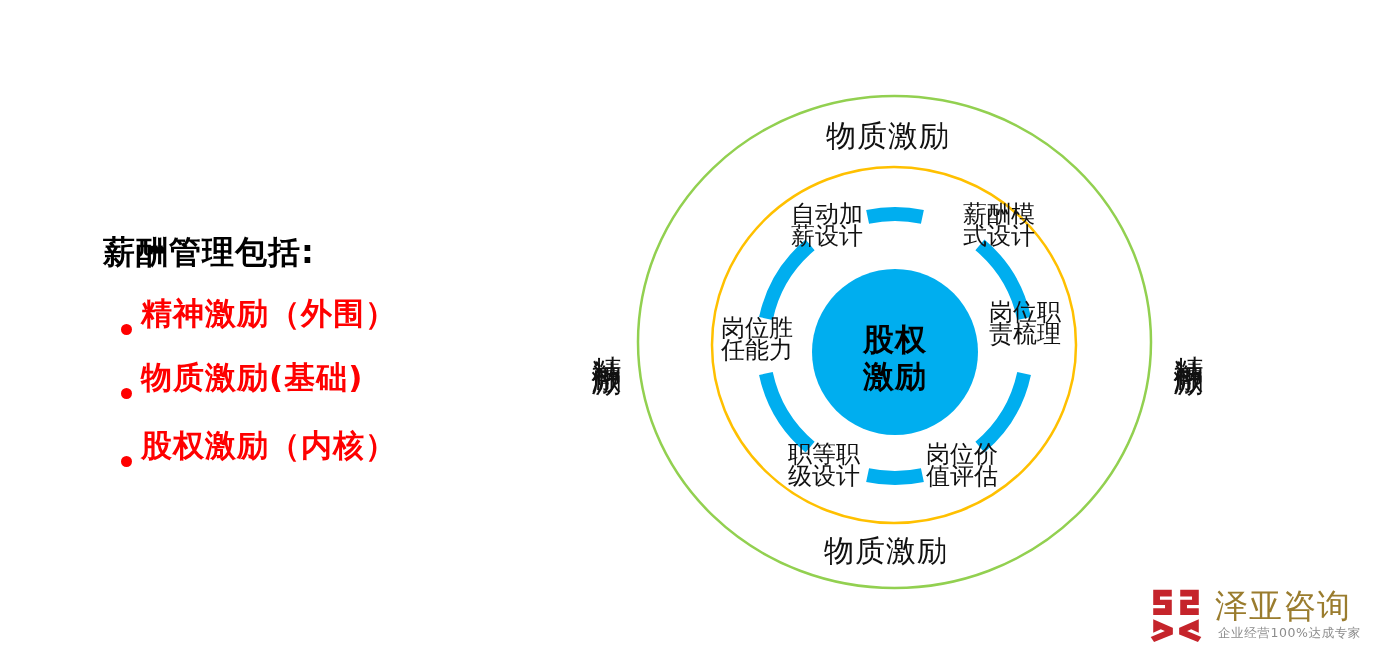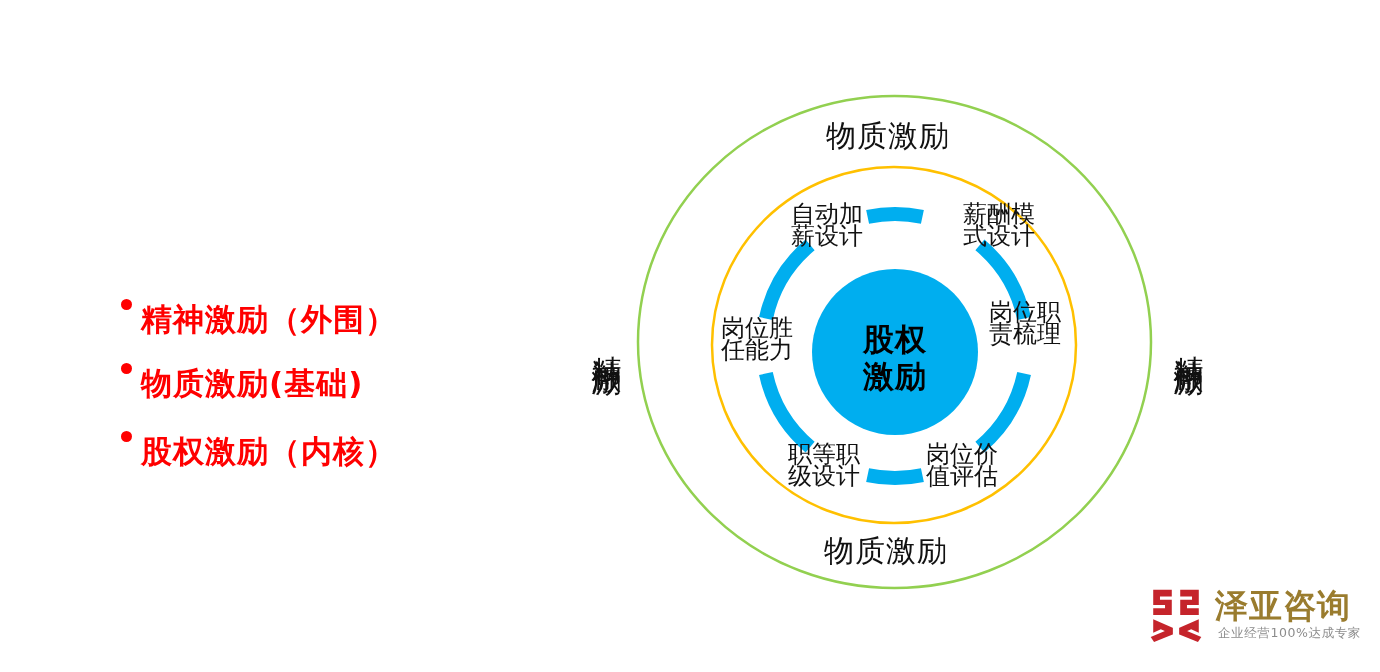--- a/index.html
+++ b/index.html
@@ -14,21 +14,21 @@
   .diagram-svg { position: absolute; left: 0; top: 0; width: 1380px; height: 672px; }
 
   
   .panel-title {
     position: absolute; left: 103px; top: 231px;
     font-size: 32px; font-weight: 700; color: #000000;
     letter-spacing: 1px; white-space: nowrap;
   }
   .bullet-row {
     position: absolute; left: 121px;
-    display: flex; align-items: flex-start;
+    display: flex; align-items: flex-end;
     height: 36px;
   }
   .bullet-dot {
     width: 11px; height: 11px; border-radius: 50%;
     background: #ff0000; margin-right: 9px; flex: 0 0 auto;
   }
   .bullet-label {
     font-size: 31px; font-weight: 700; color: #ff0000;
     letter-spacing: 1px; white-space: nowrap;
   }
@@ -49,21 +49,21 @@
   }
   .center-label {
     font-size: 31px; line-height: 37px; font-weight: 700; color: #000000;
     letter-spacing: 1px;
   }
 
   
   .logo-mark { position: absolute; left: 1149px; top: 585px; width: 54px; height: 60px; }
   .logo-wordmark {
     position: absolute; left: 1215px; top: 584px;
-    font-size: 33px; font-weight: 700; color: #9a7c2e;
+    font-size: 33px; font-weight: 400; color: #9a7c2e;
     letter-spacing: 1px; white-space: nowrap;
   }
   .logo-tagline {
     position: absolute; left: 1218px; top: 625px;
     font-size: 12.5px; font-weight: 500; color: #8c8c8c;
     letter-spacing: 0.6px; white-space: nowrap;
   }
 </style>
 </head>
 <body>
@@ -81,20 +81,21 @@
       <path d="M 810.1 244.9 A 132 132 0 0 0 765.9 318.5"></path>
       <path d="M 765.9 373.5 A 132 132 0 0 0 810.1 447.1"></path>
       <path d="M 867.6 475.1 A 132 132 0 0 0 922.4 475.1"></path>
       <path d="M 979.9 447.1 A 132 132 0 0 0 1024.1 373.5"></path>
       <path d="M 1024.1 318.5 A 132 132 0 0 0 979.9 244.9"></path>
     </g>
 
     <circle cx="895" cy="352" r="83" fill="#00aeef"></circle>
   </svg>
 
+  <div class="panel-title">薪酬管理包括:</div>
 
   <div class="bullet-row" style="top:299px;">
     <span class="bullet-dot"></span>
     <span class="bullet-label">精神激励（外围）</span>
   </div>
   <div class="bullet-row" style="top:431px;">
     <span class="bullet-dot"></span>
     <span class="bullet-label">股权激励（内核）</span>
   </div>
   <div class="bullet-row" style="top:363px;">

